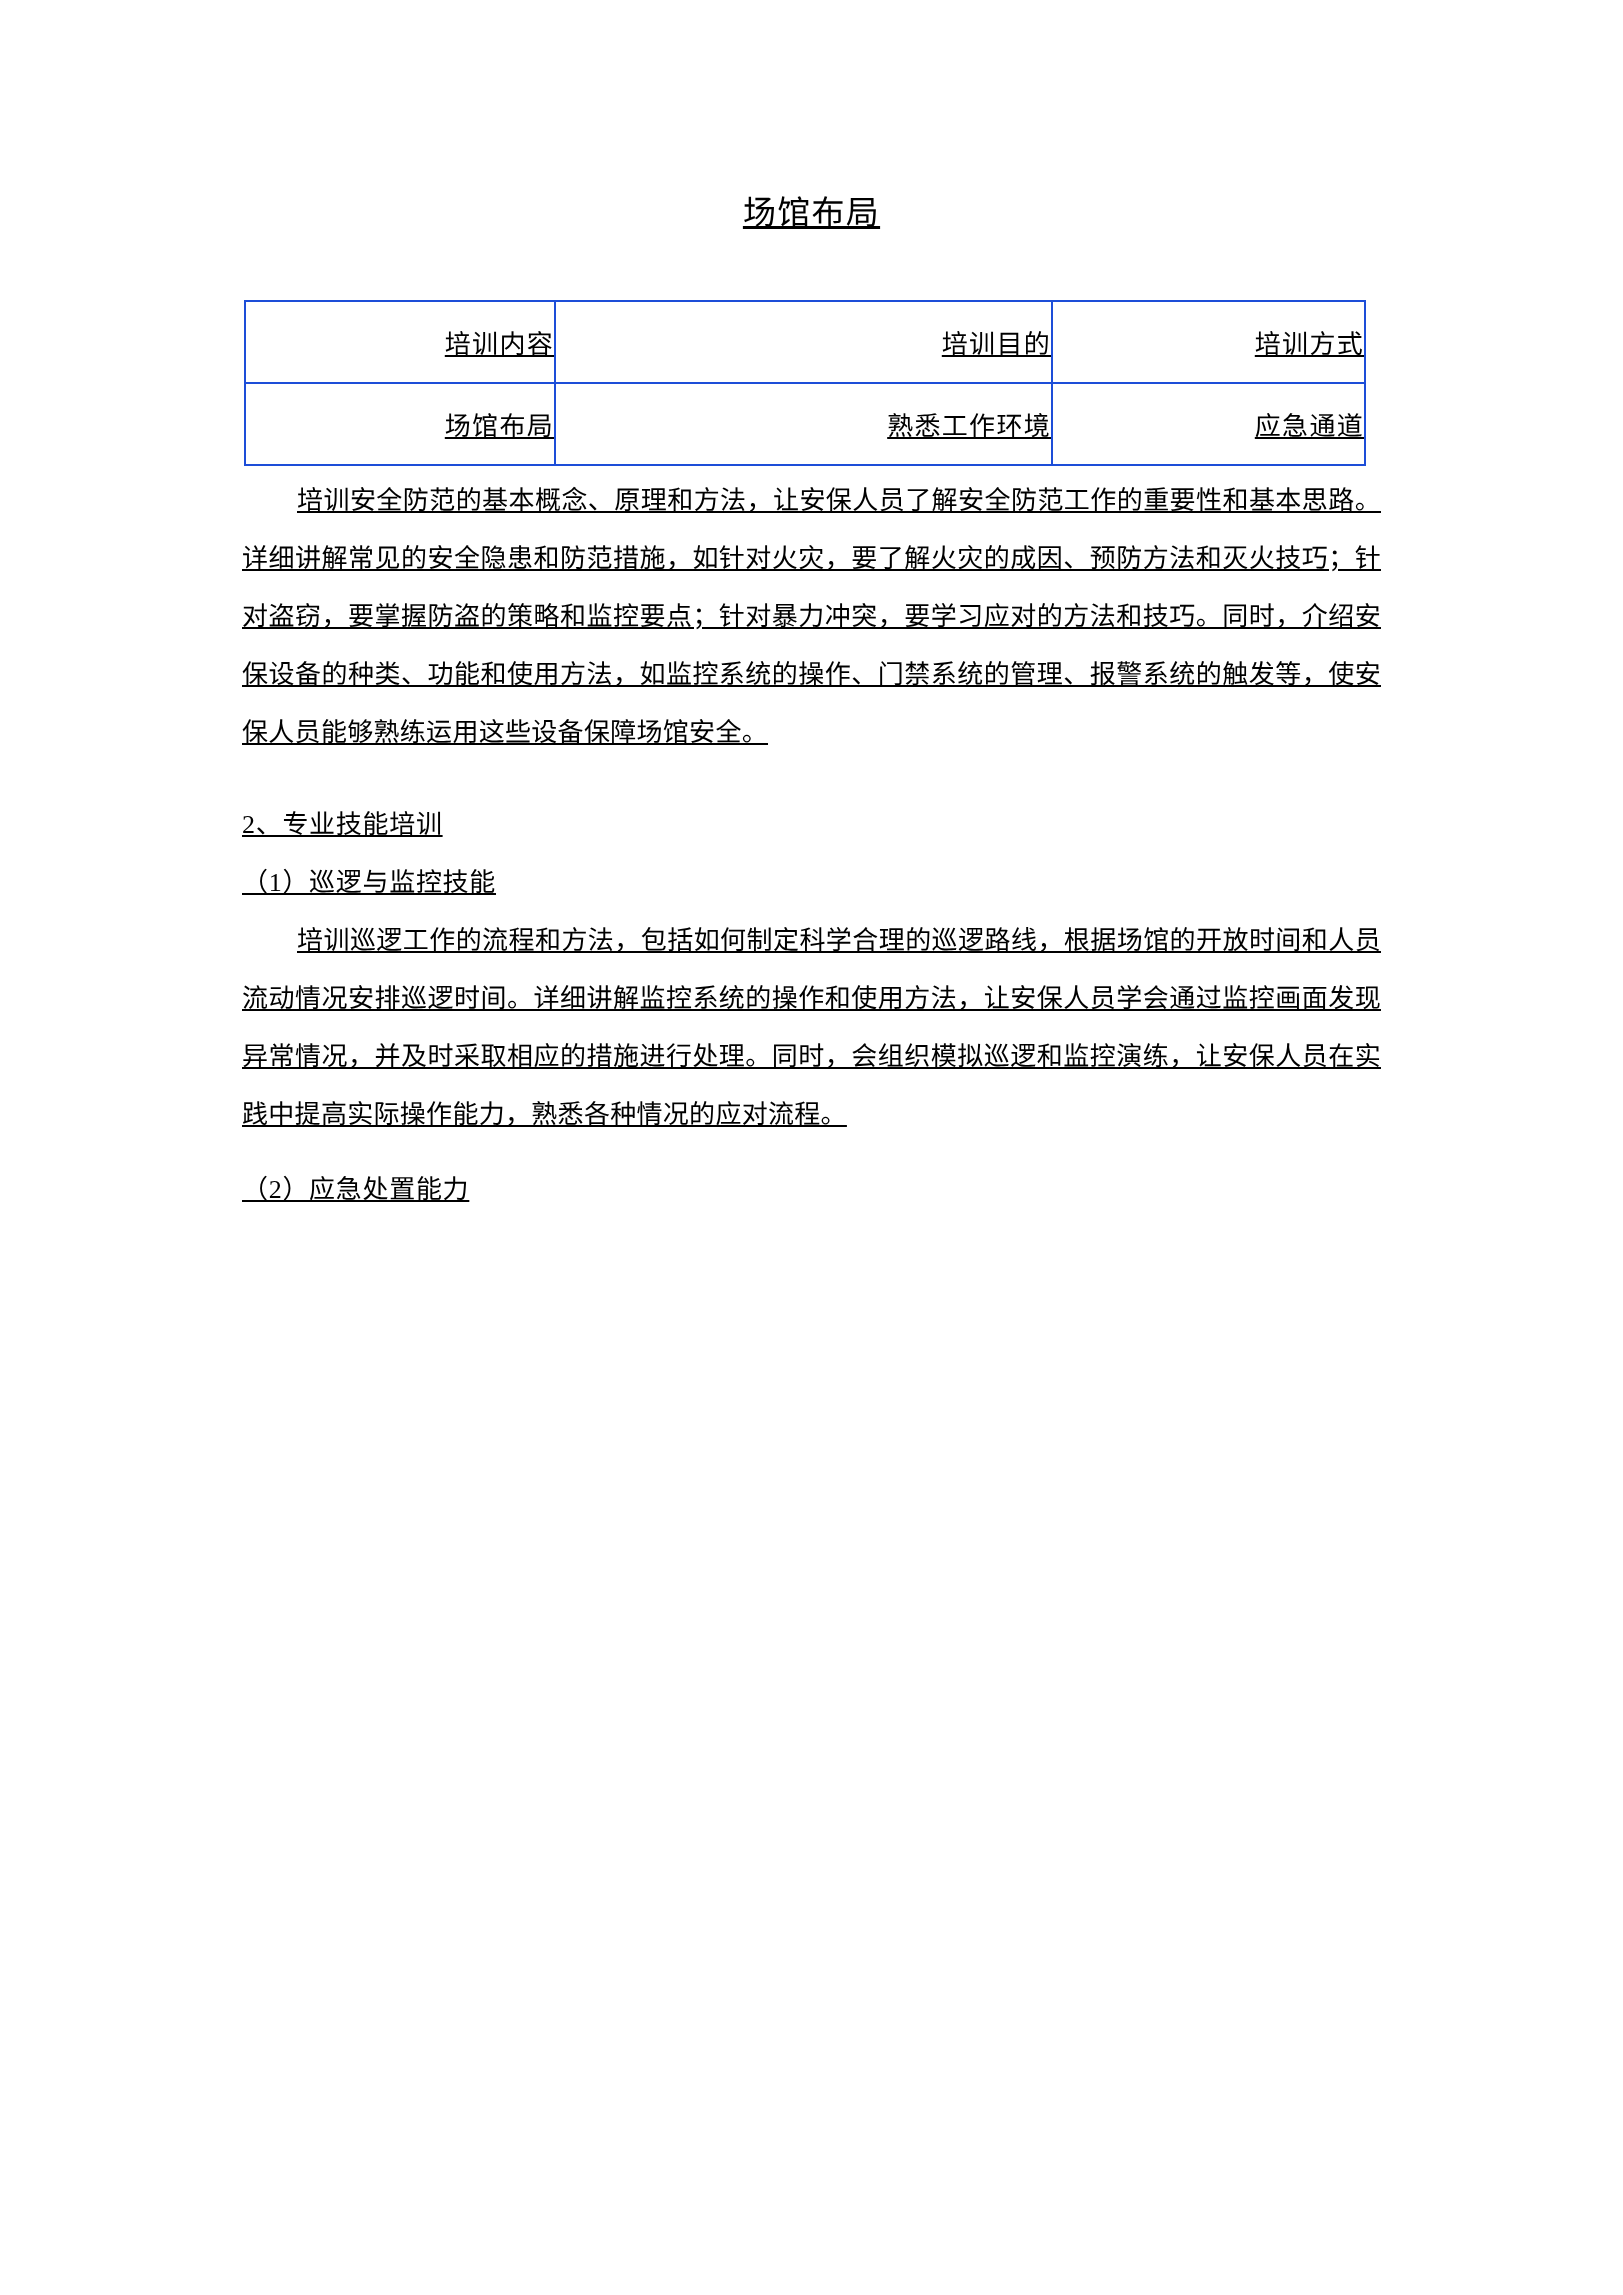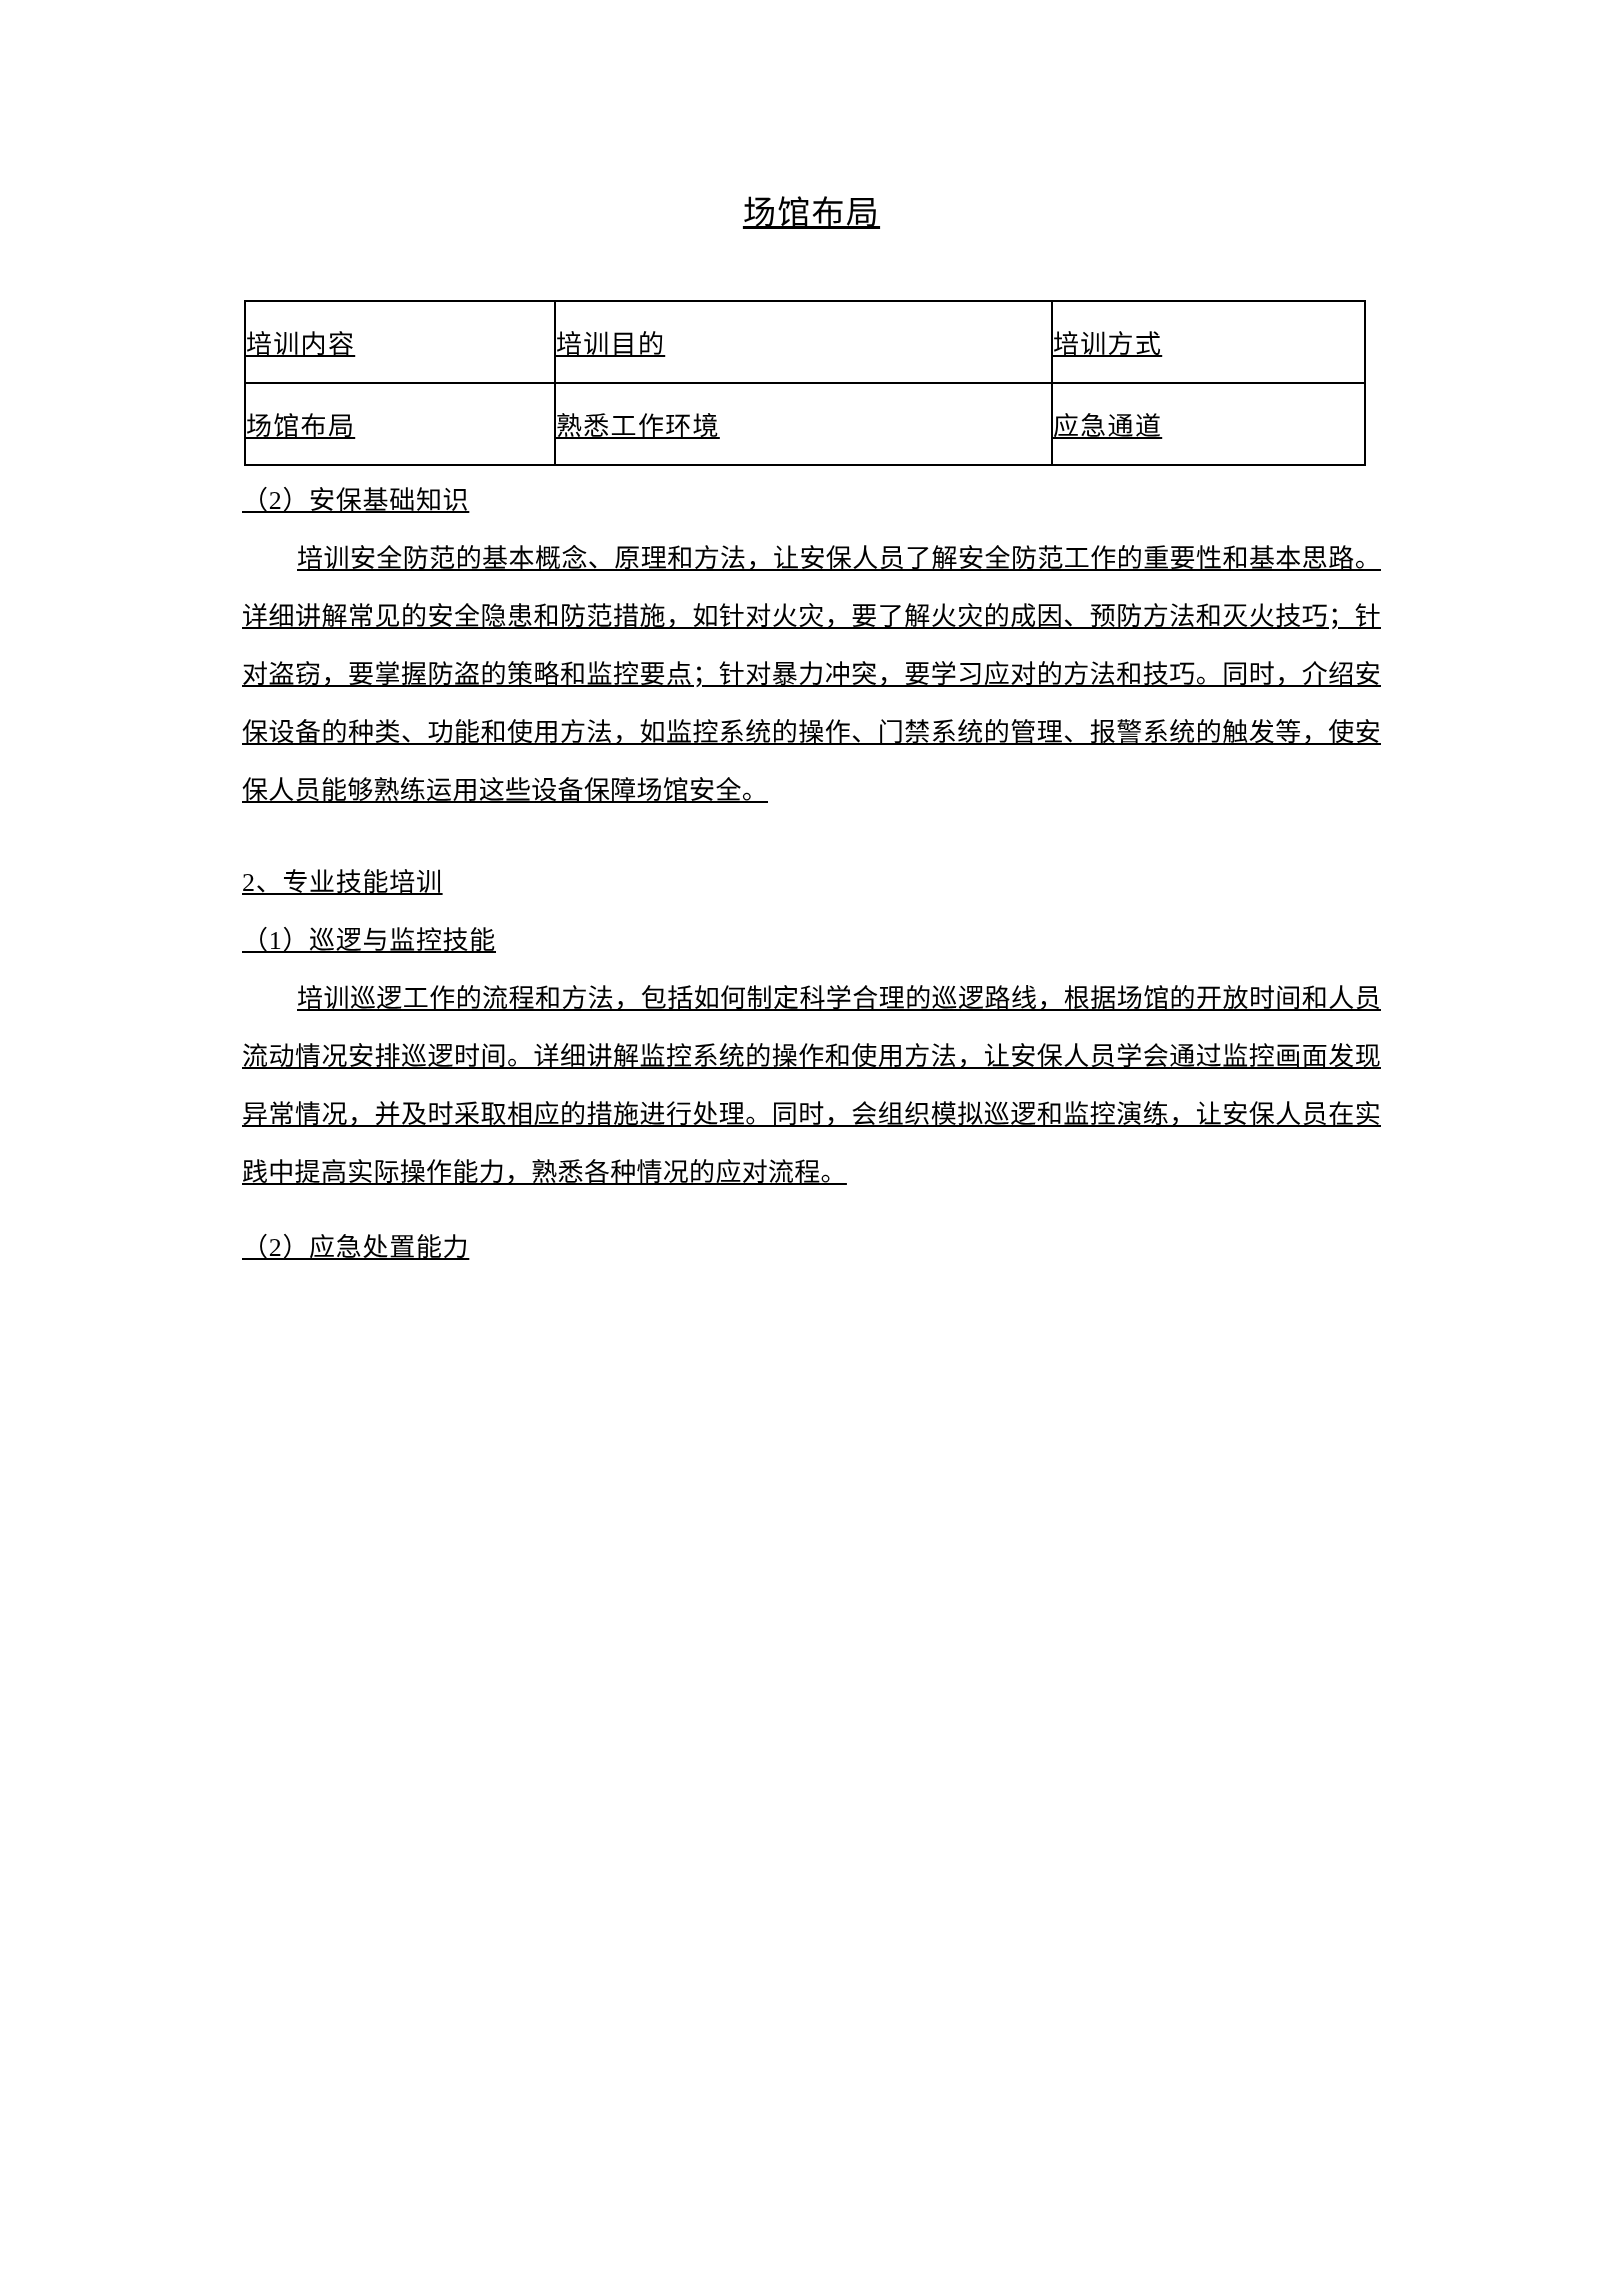--- a/index.html
+++ b/index.html
@@ -49,23 +49,23 @@
   .table-wrap {
     margin-top: 66px;
     margin-left: 2px;
   }
   table.train-table {
     border-collapse: collapse;
     width: 1120px;
     table-layout: fixed;
   }
   table.train-table td {
-    border: 2px solid #000000;
+    border: 2px solid #1d4ed8;
     height: 80px;
-    text-align: left;
+    text-align: right;
     vertical-align: middle;
     font-size: 26px;
     letter-spacing: 1.3px;
     padding: 0;
   }
   table.train-table col.c1 { width: 310px; }
   table.train-table col.c2 { width: 497px; }
   table.train-table col.c3 { width: 313px; }
 
   
@@ -113,21 +113,20 @@
             <td>场馆布局</td>
             <td>熟悉工作环境</td>
             <td>应急通道</td>
           </tr>
         </tbody>
       </table>
     </div>
 
     <div class="gap-sm"></div>
 
-    <p class="heading">（2）安保基础知识</p>
 
     <p class="para">培训安全防范的基本概念、原理和方法，让安保人员了解安全防范工作的重要性和基本思路。详细讲解常见的安全隐患和防范措施，如针对火灾，要了解火灾的成因、预防方法和灭火技巧；针对盗窃，要掌握防盗的策略和监控要点；针对暴力冲突，要学习应对的方法和技巧。同时，介绍安保设备的种类、功能和使用方法，如监控系统的操作、门禁系统的管理、报警系统的触发等，使安保人员能够熟练运用这些设备保障场馆安全。</p>
 
     <div class="gap-md"></div>
 
 
 
     <div class="gap-md"></div>
 
     <p class="heading">2、专业技能培训</p>

